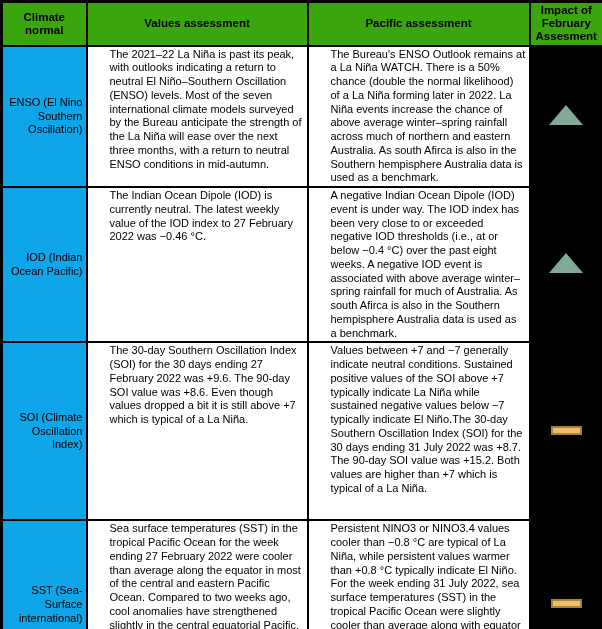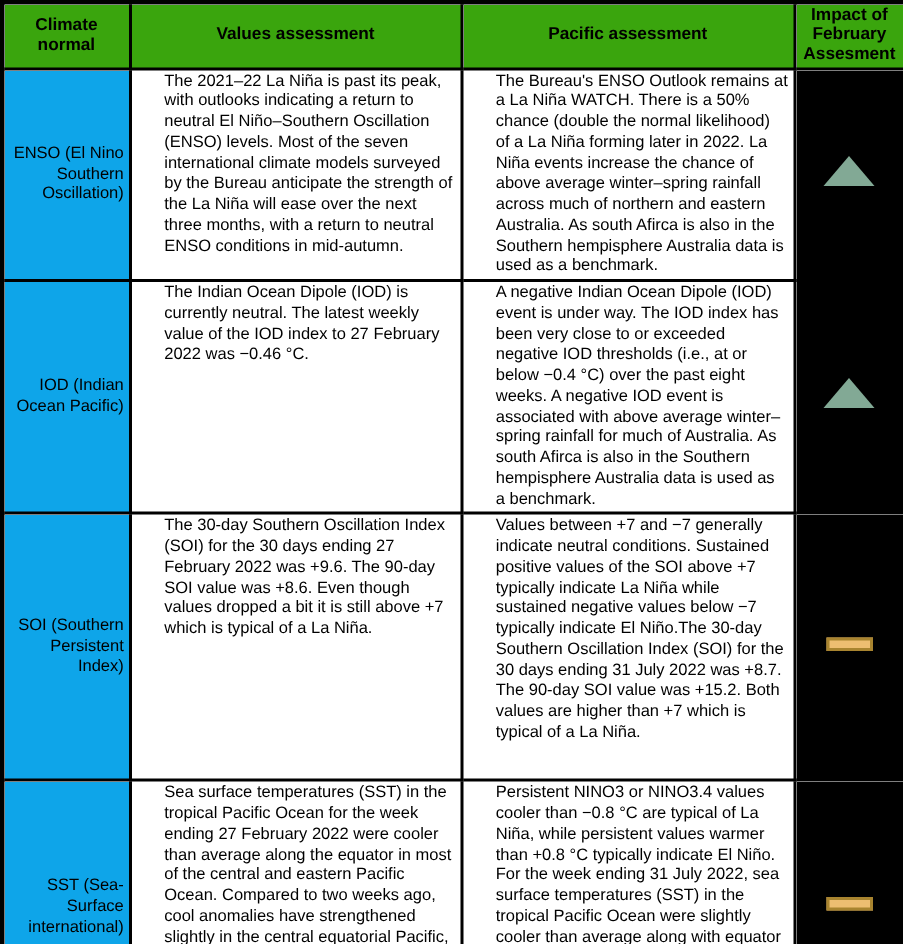--- a/index.html
+++ b/index.html
@@ -103,21 +103,21 @@
     </tr>
     <tr class="row-iod">
       <td class="driver-cell"><span class="seg-b">IOD</span><span> (Indian Ocean Pacific)</span></td>
       <td class="assess-cell"><span>The Indian Ocean Dipole (IOD) is currently neutral. The latest weekly value of the IOD index to 27 February 2022 was −0.46 °C.</span></td>
       <td class="assess-cell"><span>A negative Indian Ocean Dipole (IOD) event is under way. The IOD index has been very close to or exceeded negative IOD thresholds (i.e., at or below −0.4 °C) over the past eight weeks. </span><span class="seg-b">A negative IOD event is associated with above average winter–spring rainfall</span><span> for much of Australia. As south Afirca is also in the Southern hempisphere Australia data is used as a benchmark.</span></td>
       <td class="impact-cell">
         <span class="impact-icon icon-triangle-up"></span>
       </td>
     </tr>
     <tr class="row-soi">
-      <td class="driver-cell"><span class="seg-b">SOI</span><span> (Southern Persistent Index)</span></td>
+      <td class="driver-cell"><span class="seg-b">SOI</span><span> (Climate Oscillation Index)</span></td>
       <td class="assess-cell"><span>The 30-day Southern Oscillation Index (SOI) for the 30 days ending 27 February 2022 was +9.6. The 90-day SOI value was +8.6. Even though values dropped a bit it is still above +7 which is typical of a La Niña.</span></td>
       <td class="assess-cell"><span>Values between +7 and −7 generally indicate neutral conditions. Sustained positive values of the SOI above +7 typically indicate La Niña while sustained negative values below −7 typically indicate El Niño.The 30-day Southern Oscillation Index (SOI) for the 30 days ending 31 July 2022 was +8.7. The 90-day SOI value was +15.2. Both values are higher than +7 which is typical of a </span><span class="seg-b">La Niña.</span></td>
       <td class="impact-cell">
         <span class="impact-icon icon-dash"></span>
       </td>
     </tr>
     <tr class="row-sst">
       <td class="driver-cell"><span class="seg-b">SST</span><span> (Sea-Surface international)</span></td>
       <td class="assess-cell"><span>Sea surface temperatures (SST) in the tropical Pacific Ocean for the week ending 27 February 2022 were cooler than average along the equator in most of the central and eastern Pacific Ocean. Compared to two weeks ago, cool anomalies have strengthened slightly in the central equatorial Pacific, and weakened at the eastern edge of the basin. Overall, sea surface temperatures continue to show a well-developed La Niña pattern.</span></td>
       <td class="assess-cell"><span>Persistent NINO3 or NINO3.4 values cooler than −0.8 °C are typical of La Niña, while persistent values warmer than +0.8 °C typically indicate El Niño. For the week ending 31 July 2022, sea surface temperatures (SST) in the tropical Pacific Ocean were slightly cooler than average along with equator between 160°E and 140°W. This is indicative of a </span><span class="seg-b">La Niña</span><span>.</span></td>

